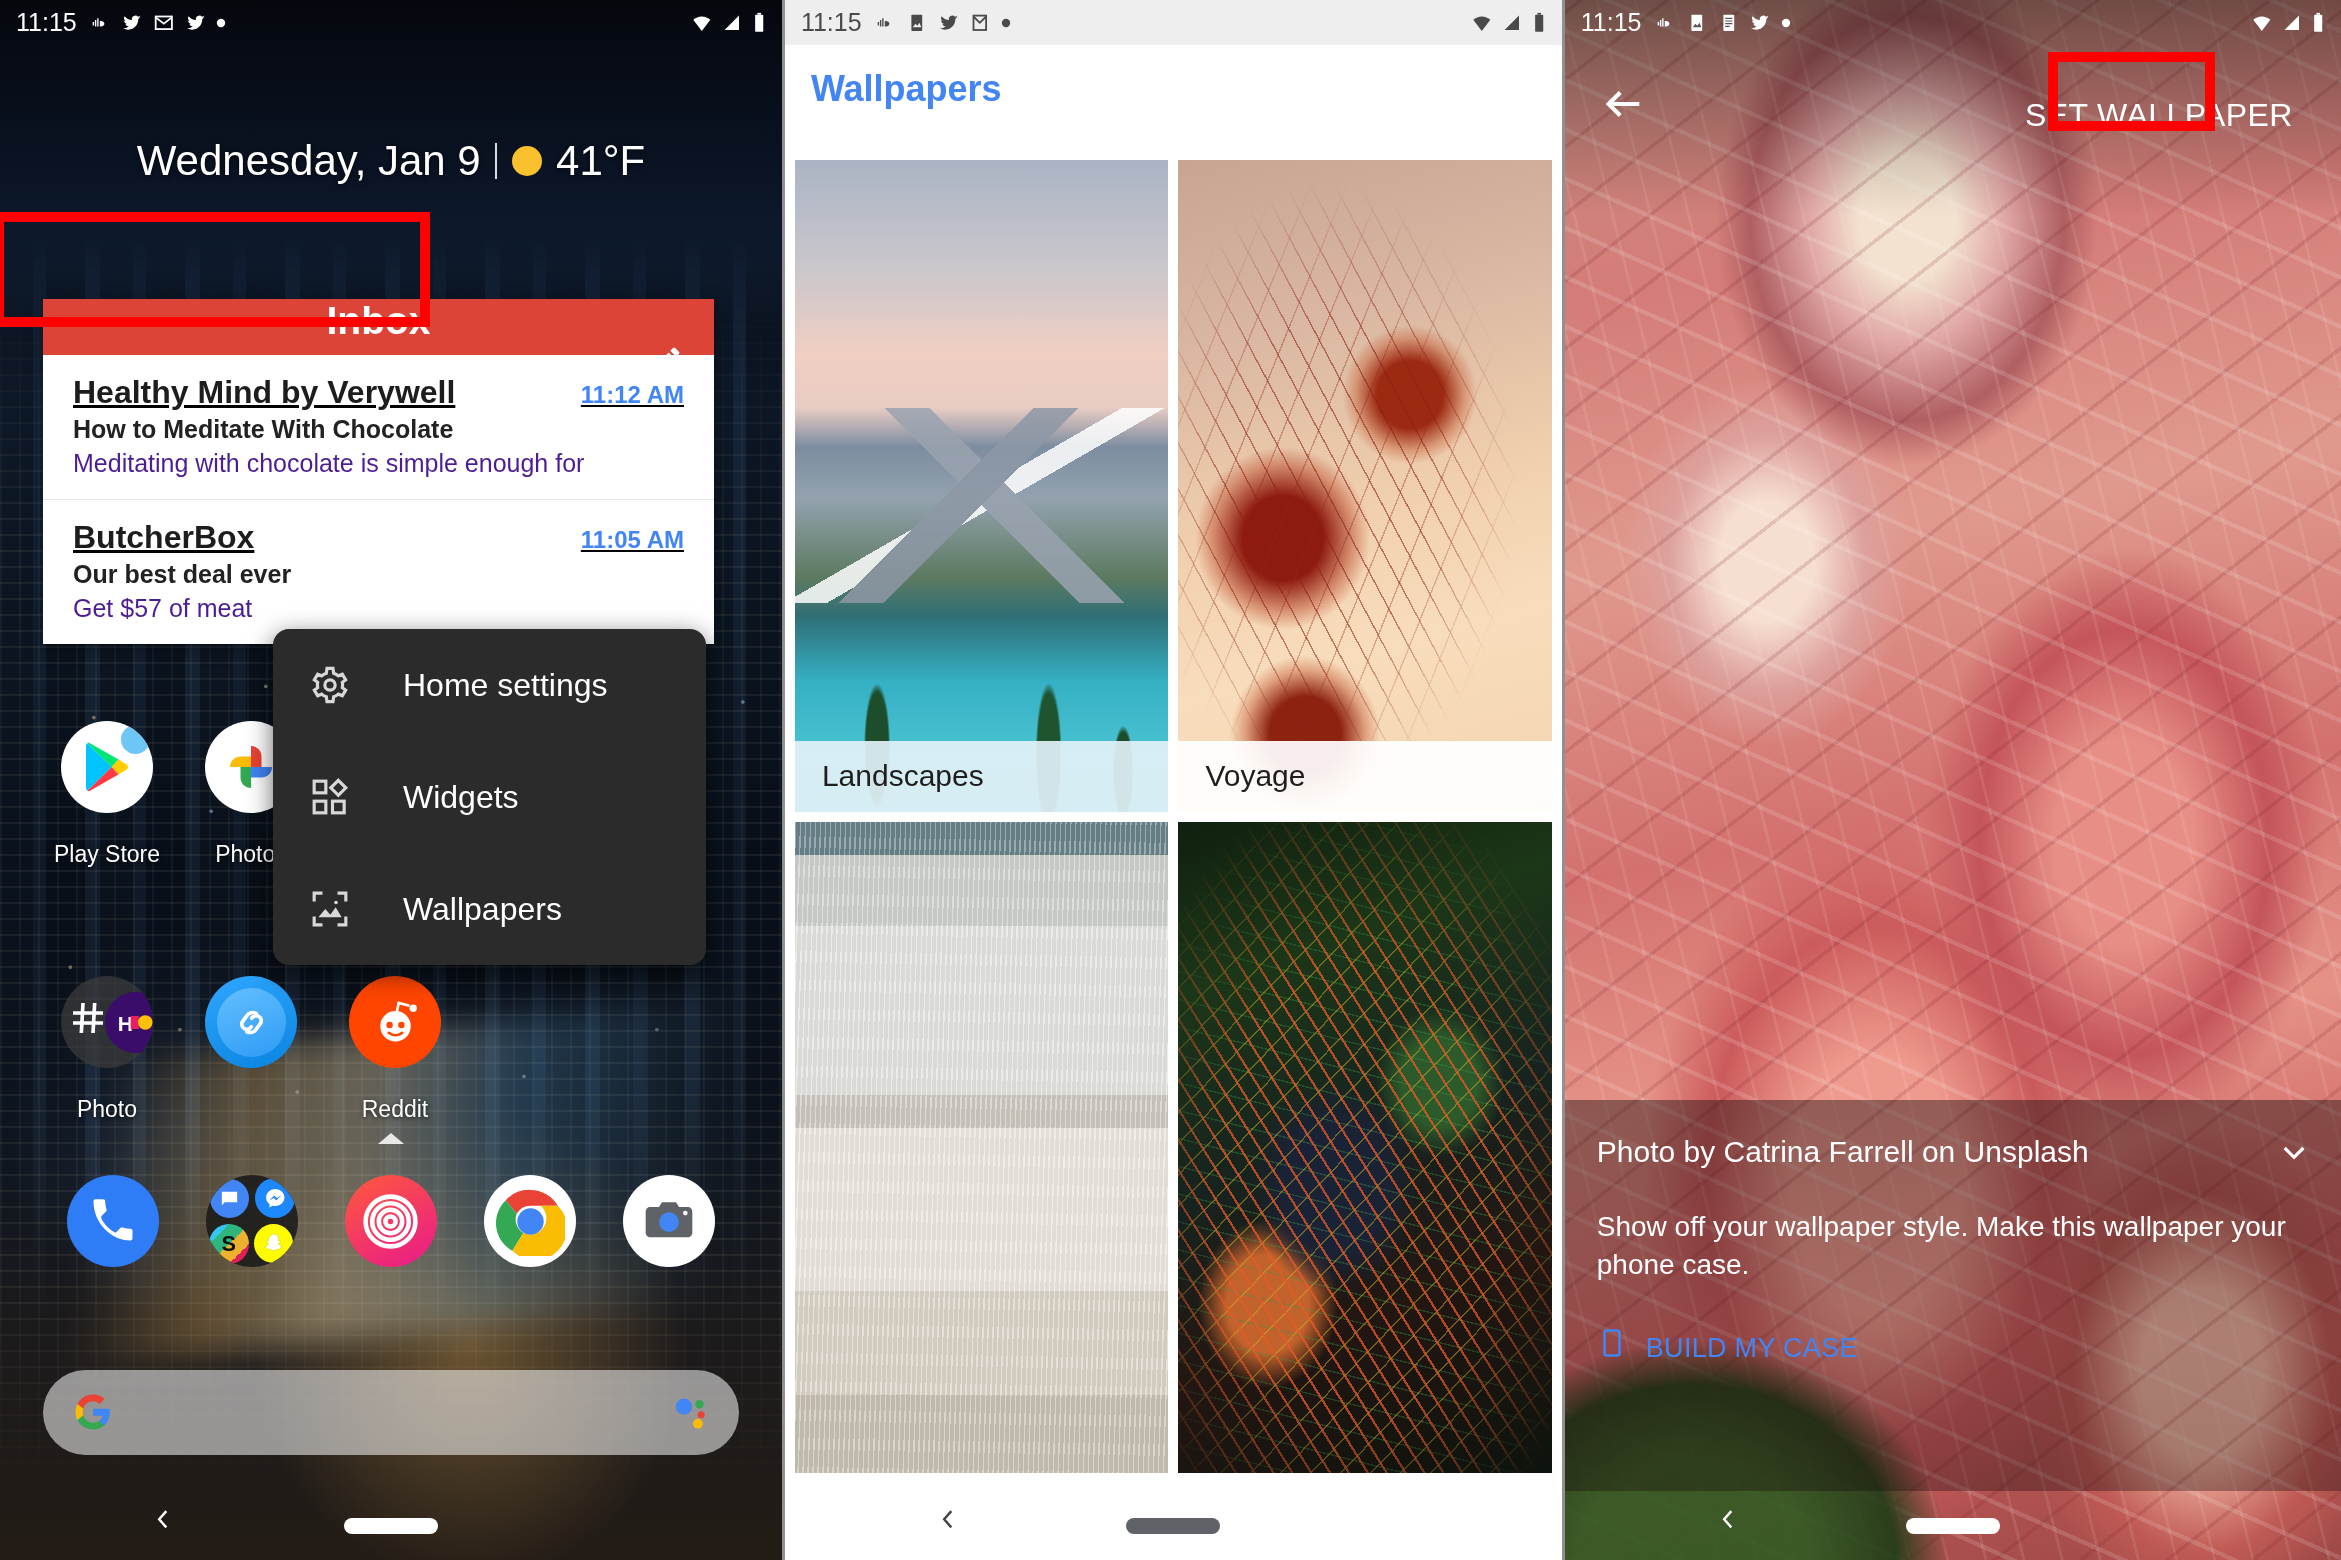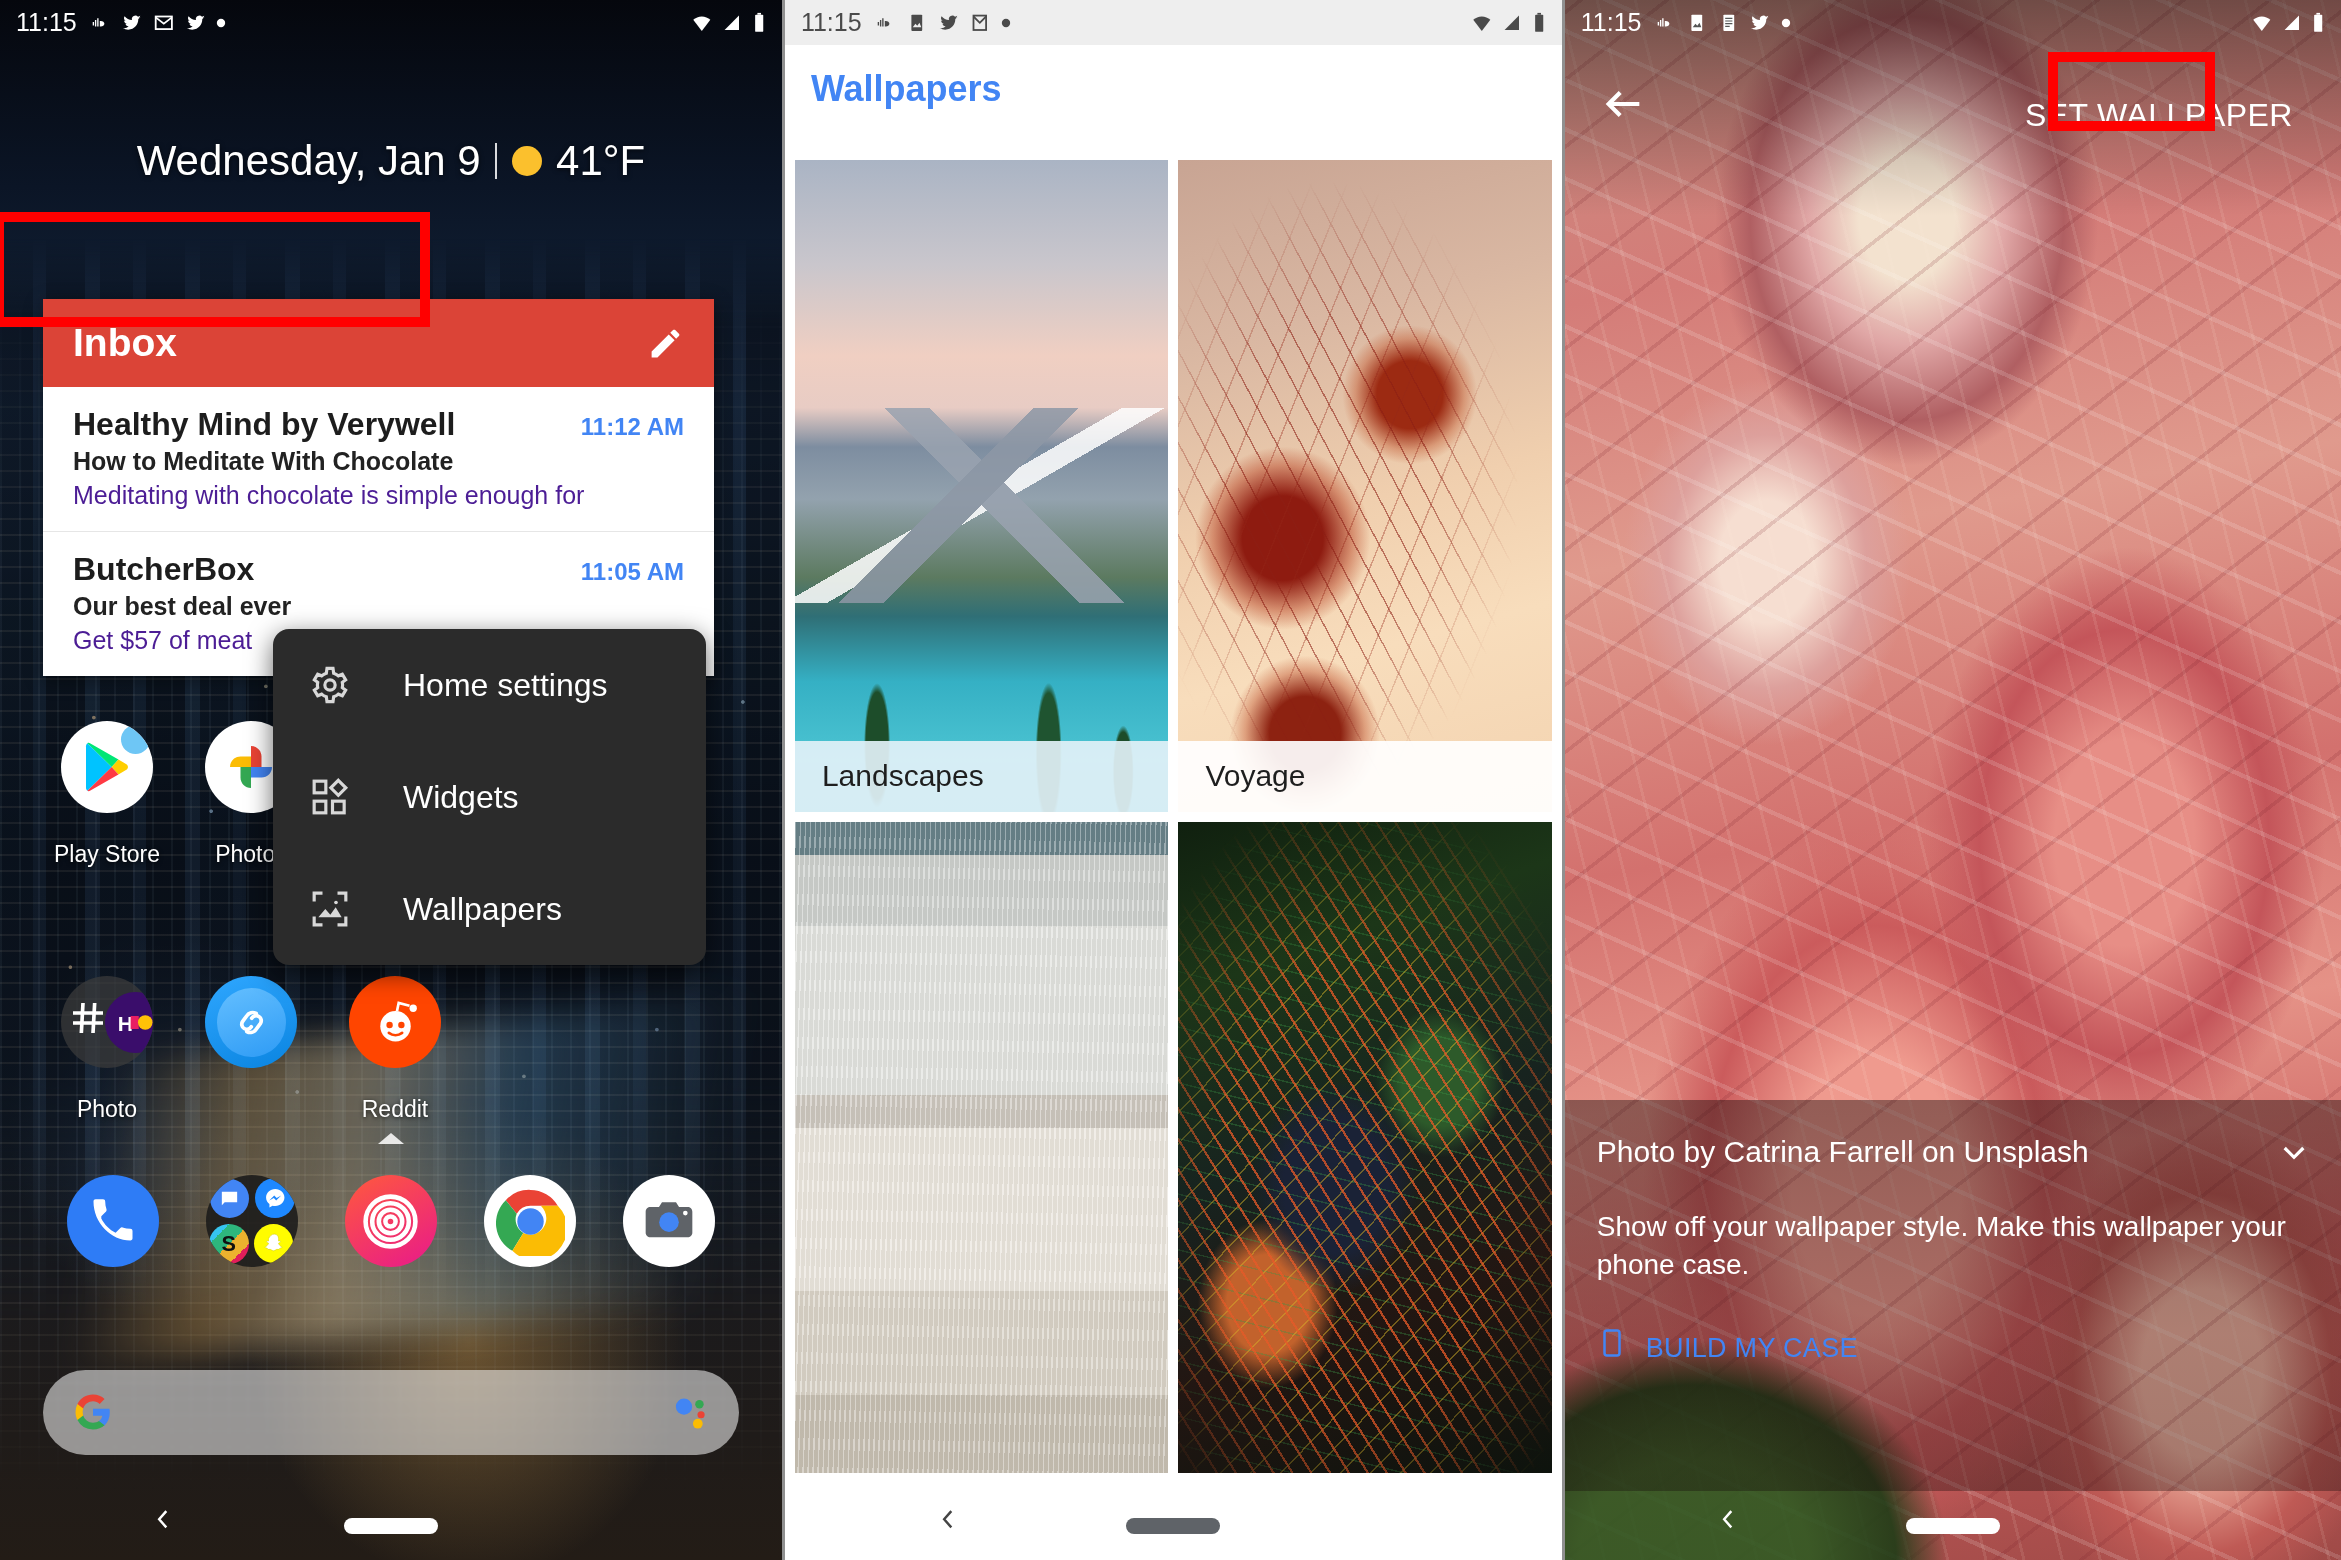--- a/index.html
+++ b/index.html
@@ -83,27 +83,27 @@
 
   .datebar { position:absolute; top:137px; left:0; right:0; text-align:center;
      color:#fff; font-size:42px; font-weight:400; text-shadow:0 1.4px 5.8px rgba(0,0,0,.7);
      display:flex; align-items:center; justify-content:center; gap:14.4px; z-index:10;}
   .date-sep { width:2.2px; height:36px; background:rgba(255,255,255,.85); display:inline-block; }
   .sun { width:30px; height:30px; border-radius:50%; background:#FBC02D; display:inline-block; }
 
   
   .inbox-widget { position:absolute; left:43px; top:299px; width:671px; z-index:12;
      box-shadow:0 4.3px 17.3px rgba(0,0,0,.4); }
-  .inbox-hdr { background:#DB4437; height:88px; display:flex; align-items:center;
-     padding:0 30px; }
+  .inbox-hdr { background:#DB4437; height:56px; display:flex; align-items:center;
+     padding:0 30px;flex-direction:column; }
   .inbox-title { color:#fff; font-size:39px; font-weight:700; }
   .pencil { margin-left:auto; width:37px; height:37px; }
   .inbox-body { background:#ffffff; }
   .mail-row { padding:19px 30px 21.6px 30px; border-bottom:1.4px solid #e6e6e6; }
-  .mail-top { display:flex; align-items:baseline; }
+  .mail-top { display:flex; align-items:baseline;text-decoration:underline; }
   .mail-sender { font-size:32px; font-weight:700; color:#1d1d1d; }
   .mail-time { margin-left:auto; font-size:24px; font-weight:700; color:#4285F4; }
   .mail-subject { font-size:25px; font-weight:700; color:#222; margin-top:4.3px; }
   .mail-snippet { font-size:25px; color:#4c1d95; margin-top:4.3px; }
 
   
   .ctxmenu { position:absolute; left:273px; top:629px; width:433px;
      background:#2b2b2b; border-radius:16px; z-index:30;
      box-shadow:0 7.2px 26px rgba(0,0,0,.6); overflow:hidden; }
   .ctxitem { height:112px; display:flex; align-items:center; padding:0 0 0 37px; color:#fff; }

